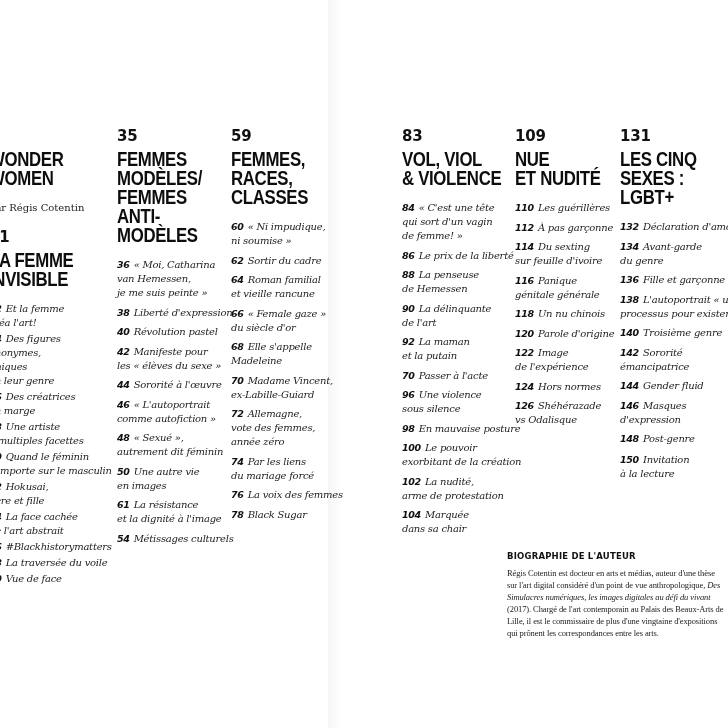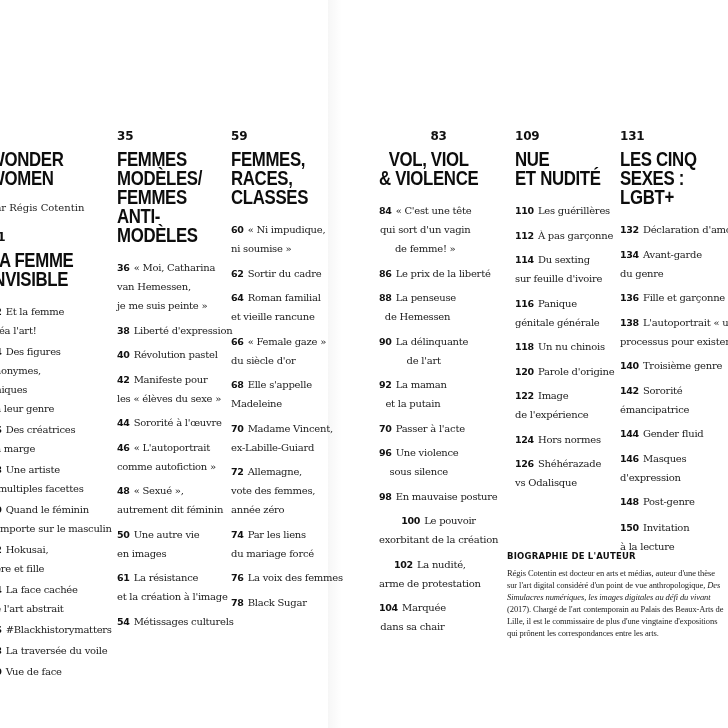--- a/index.html
+++ b/index.html
@@ -15,48 +15,49 @@
   .spread { position:absolute; inset:0; }
   .fold {
     position:absolute; left:328px; top:0; width:14px; height:728px;
     background:linear-gradient(90deg, rgba(0,0,0,0.035), rgba(0,0,0,0));
     pointer-events:none;
   }
   .col { position:absolute; top:131px; }
   .col-0 { left:-11px; }
   .col-1 { left:117px; }
   .col-2 { left:231px; }
-  .col-3 { left:379px;text-align:center; }
+  .col-3 { left:402px; }
   .col-4 { left:507px;margin-left:8px; }
   .col-5 { left:620px; }
   .pnum {
     font-family:"DejaVu Sans", sans-serif;
-    font-weight:bold; font-size:12px; line-height:11px;
+    font-weight:bold; font-size:15px; line-height:11px;
     letter-spacing:-0.2px; color:#111;
     margin:0 0 8px;
   }
   .heading {
     font-family:"Liberation Sans", sans-serif;
     font-weight:bold; font-size:20px; line-height:19px;
     letter-spacing:-0.4px; color:#0d0d0d;
     text-transform:uppercase;
     white-space:pre-line; width:max-content;
     transform:scaleX(0.84); transform-origin:left top;
     margin:0 0 13px;
   }
   .byline {
     font-size:10px; line-height:13px; color:#222;
     margin:0 0 18px; width:max-content;
   }
   .entries { margin-top:4px; }
   .entry {
-    font-size:10px; line-height:19px;
+    font-size:10px; line-height:14px;
     letter-spacing:-0.25px; color:#222;
     white-space:pre-line; width:max-content;
     margin:0 0 5.5px;
+    font-style:italic;
   }
   .col-0 .entry { margin-bottom:2px; }
   .entry .n {
     font-family:"DejaVu Sans", sans-serif;
     font-weight:bold; font-size:9.5px;
     letter-spacing:-0.3px; color:#111;
     margin-right:4px;
   }
   .entry.gap { margin-top:7px; }
   .bio { position:absolute; left:507px; top:545px; width:218px; }
@@ -125,21 +126,21 @@
           <p class="entry"><b class="n">42</b><span class="t">Manifeste pour
 les « élèves du sexe »</span></p>
           <p class="entry"><b class="n">44</b><span class="t">Sororité à l'œuvre</span></p>
           <p class="entry"><b class="n">46</b><span class="t">« L'autoportrait
 comme autofiction »</span></p>
           <p class="entry"><b class="n">48</b><span class="t">« Sexué »,
 autrement dit féminin</span></p>
           <p class="entry"><b class="n">50</b><span class="t">Une autre vie
 en images</span></p>
           <p class="entry"><b class="n">61</b><span class="t">La résistance
-et la création à l'image</span></p>
+et la dignité à l'image</span></p>
           <p class="entry"><b class="n">54</b><span class="t">Métissages culturels</span></p>
         </div>
       </div>
       <div class="col col-2">
         <div class="pnum">59</div>
         <h2 class="heading">FEMMES,
 RACES,
 CLASSES</h2>
         <div class="entries">
           <p class="entry"><b class="n">60</b><span class="t">« Ni impudique,

